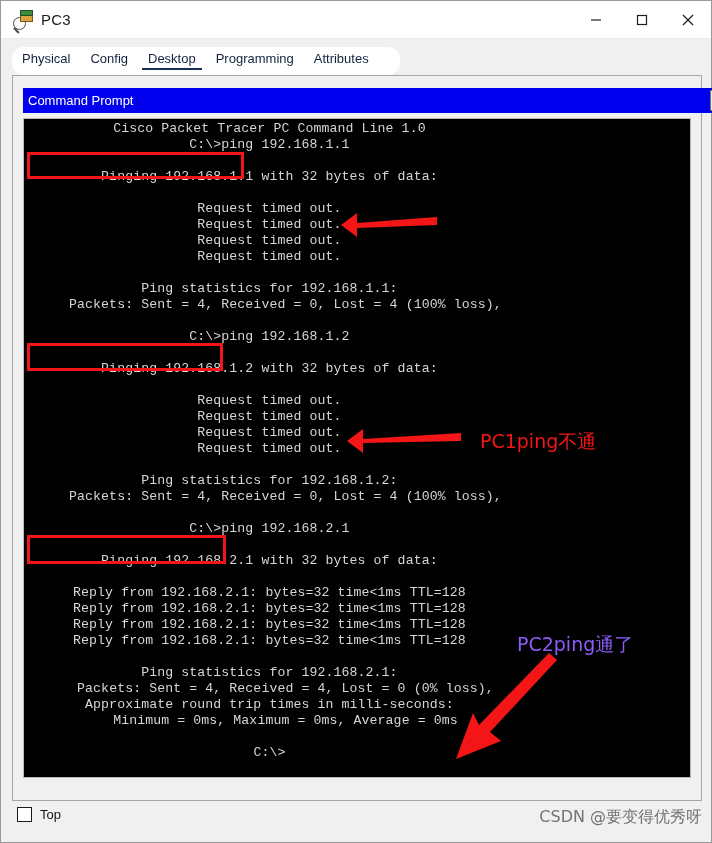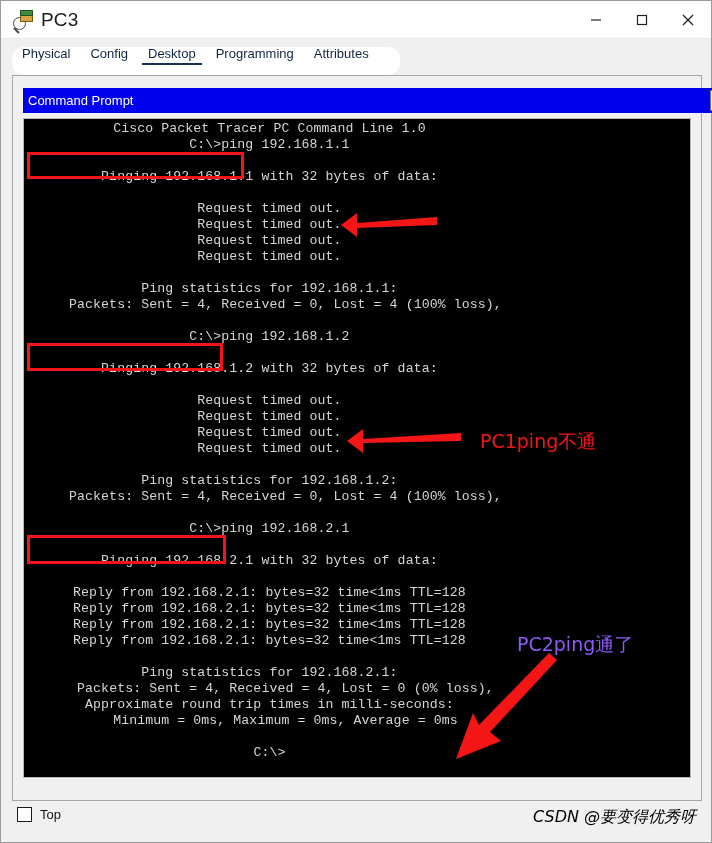--- a/index.html
+++ b/index.html
@@ -49,39 +49,39 @@
     background: #d8a640;
     border: 1px solid #7a5a12;
   }
   .app-icon .boxflap {
     position: absolute; right: 0; top: 0;
     width: 13px; height: 6px;
     background: #3f8a3f;
     border: 1px solid #215021;
   }
   .win-title {
-    font-size: 19px; color: #1a1a1a;
+    font-size: 15px; color: #1a1a1a;
     letter-spacing: 0.2px;
   }
   .win-buttons {
     margin-left: auto; display: flex; height: 38px;
   }
   .win-btn {
     width: 46px; height: 38px;
     display: flex; align-items: center; justify-content: center;
     color: #202020;
   }
   .win-btn svg { display: block; }
 
   
   .tabstrip {
     position: absolute; left: 11px; top: 46px;
     width: 388px; height: 28px;
     background: #ffffff;
-    display: flex; align-items: flex-start; border-radius: 12px;
+    display: flex; align-items: center; border-radius: 12px;
   }
   .tab {
     font-size: 13px; color: #13243f;
     padding: 0 10px 5px 10px;
     line-height: 1;
     position: relative;
     white-space: nowrap;
   }
   .tab.active::after {
     content: "";
@@ -170,25 +170,24 @@
   }
   .chk {
     width: 15px; height: 15px;
     border: 1.5px solid #1a1a1a;
     background: #ffffff;
     margin-left: 5px; margin-right: 8px;
     flex: none;
   }
   .chk-label { font-size: 13px; color: #121212; }
   .watermark {
-    margin-left: auto; margin-right: 6px;
-    font-size: 16px; color: #000000;
+    margin-left: auto; 
+    font-size: 16px; color: #737373;
     font-family: "DejaVu Sans", sans-serif;
     white-space: nowrap;
-    font-style: italic;
   }
 </style>
 </head>
 <body>
 
 <div id="app">
 
   <div class="titlebar">
     <div class="app-icon">
       <div class="lens"></div>

